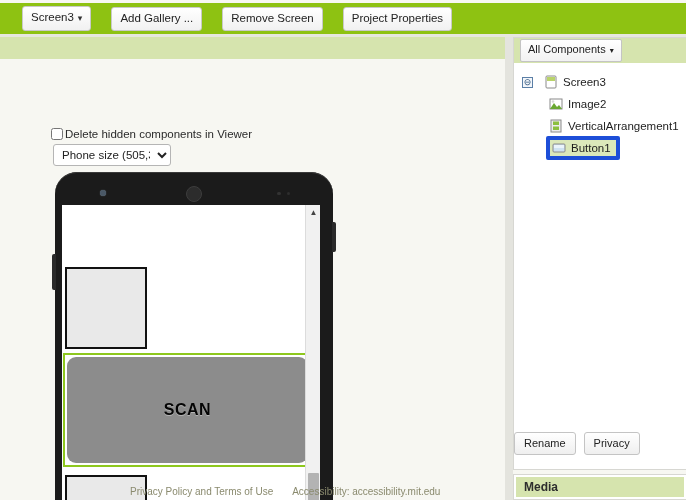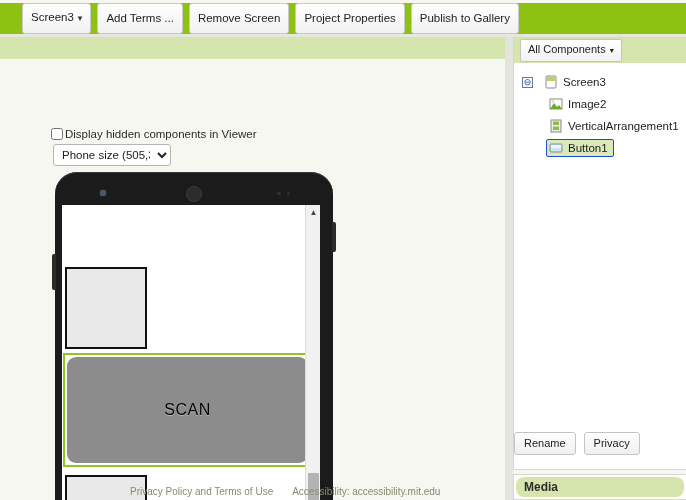--- a/index.html
+++ b/index.html
@@ -14,23 +14,23 @@
     position: relative;
     width: 686px; height: 500px;
     background: #f7f7f2;
   }
 
   
   .toolbar {
     position: absolute; left: 0; top: 3px;
     width: 686px; height: 31px;
     background: #8ec212;
-    display: flex; 
+    display: flex; align-items: center;
     padding-left: 22px;
-    gap: 6px;
+    gap: 20px;
   }
   .tb-btn {
     background: linear-gradient(#ffffff, #f1f1f1);
     border: 1px solid #c9c9c9;
     border-radius: 3px;
     font-size: 11.5px;
     color: #222;
     padding: 4px 8px 5px 8px;
     line-height: 13px;
     white-space: nowrap;
@@ -157,21 +157,21 @@
     border: 2px solid #8ec81e;
     background: #ffffff;
     padding: 2px;
   }
   .scan-btn {
     width: 100%; height: 100%;
     background: #8c8c8c;
     border-radius: 9px;
     display: flex; align-items: center; justify-content: center;
     font-size: 16px;
-    font-weight: normal;
+    font-weight: bold;
     color: #050505;
     letter-spacing: 0.5px;
     text-shadow: 0 1px 0 rgba(255,255,255,.35);
     font-family: "Liberation Sans", sans-serif;
   }
 
   
   .v-scroll {
     position: absolute; right: 0; top: 0;
     width: 15px; height: 350px;
@@ -240,21 +240,21 @@
     display: flex; align-items: center;
     height: 22px;
     font-size: 11.5px;
     color: #1d1d1d;
     padding-left: 8px;
     white-space: nowrap;
   }
   .tree-row.indent1 { padding-left: 32px; }
   .tree-row.selected > .node-chip {
     background: #dbe8ba;
-    border: 1px solid #1d4ed8;
+    border: 4px solid #1d4ed8;
     border-radius: 2px;
   }
   .node-chip {
     display: inline-flex; align-items: center;
     gap: 5px;
     padding: 1px 5px 1px 2px;
     border: 1px solid transparent;
   }
   .toggle {
     width: 11px; height: 11px;
@@ -292,51 +292,49 @@
     padding: 2px;
   }
   .media-header {
     width: 100%; height: 100%;
     background: #d6e4ae;
     display: flex; align-items: center;
     padding-left: 8px;
     font-size: 12px;
     font-weight: bold;
     color: #2d2d2d;
-    border-radius: 8px;
   }
 
   .panel-gutter {
     position: absolute; left: 505px; top: 37px;
     width: 8px; height: 463px;
     background: #e4e4de;
   }
 </style>
 </head>
 <body>
 
 <div id="app">
 
   <div class="toolbar">
     <button class="tb-btn">
       <span>Screen3</span><span class="caret">▾</span>
     </button>
-    <button class="tb-btn">Add Terms ...</button>
+    <button class="tb-btn">Add Gallery ...</button>
     <button class="tb-btn">Remove Screen</button>
     <button class="tb-btn">Project Properties</button>
-    <button class="tb-btn">Publish to Gallery</button>
   </div>
   <div class="toolbar-underband"></div>
 
   <div class="viewer-band"></div>
   <div class="viewer-area">
 
     <label class="hidden-row">
       <input type="checkbox" style="">
-      <span>Display hidden components in Viewer</span>
+      <span>Delete hidden components in Viewer</span>
     </label>
 
     <select class="size-select">
       <option>Phone size (505,320)</option>
     </select>
 
     <div class="phone">
       <div class="phone-body"></div>
       <div class="phone-cam"></div>
       <div class="phone-speaker"></div>

